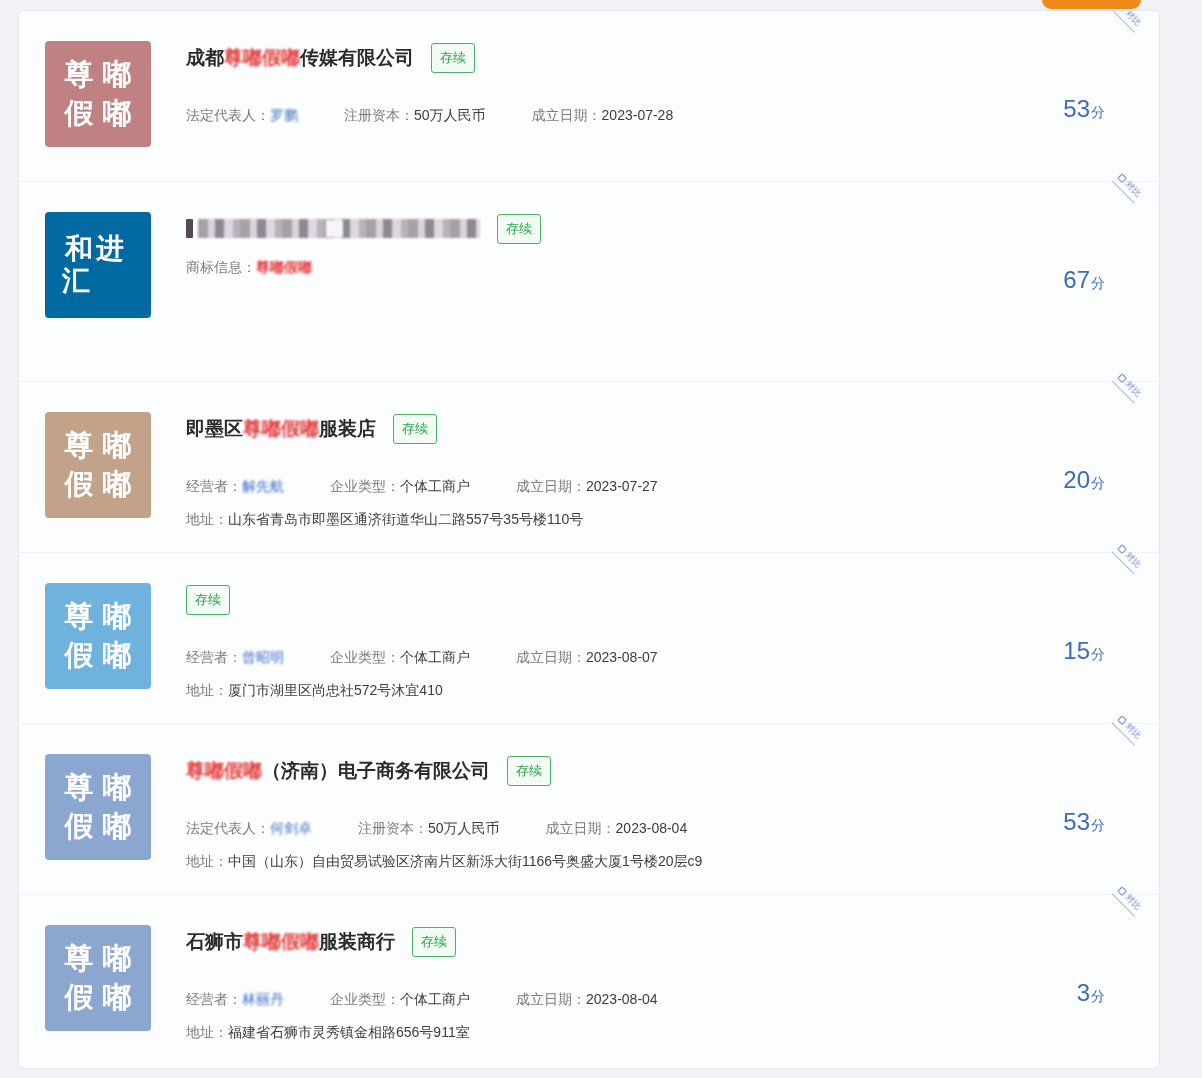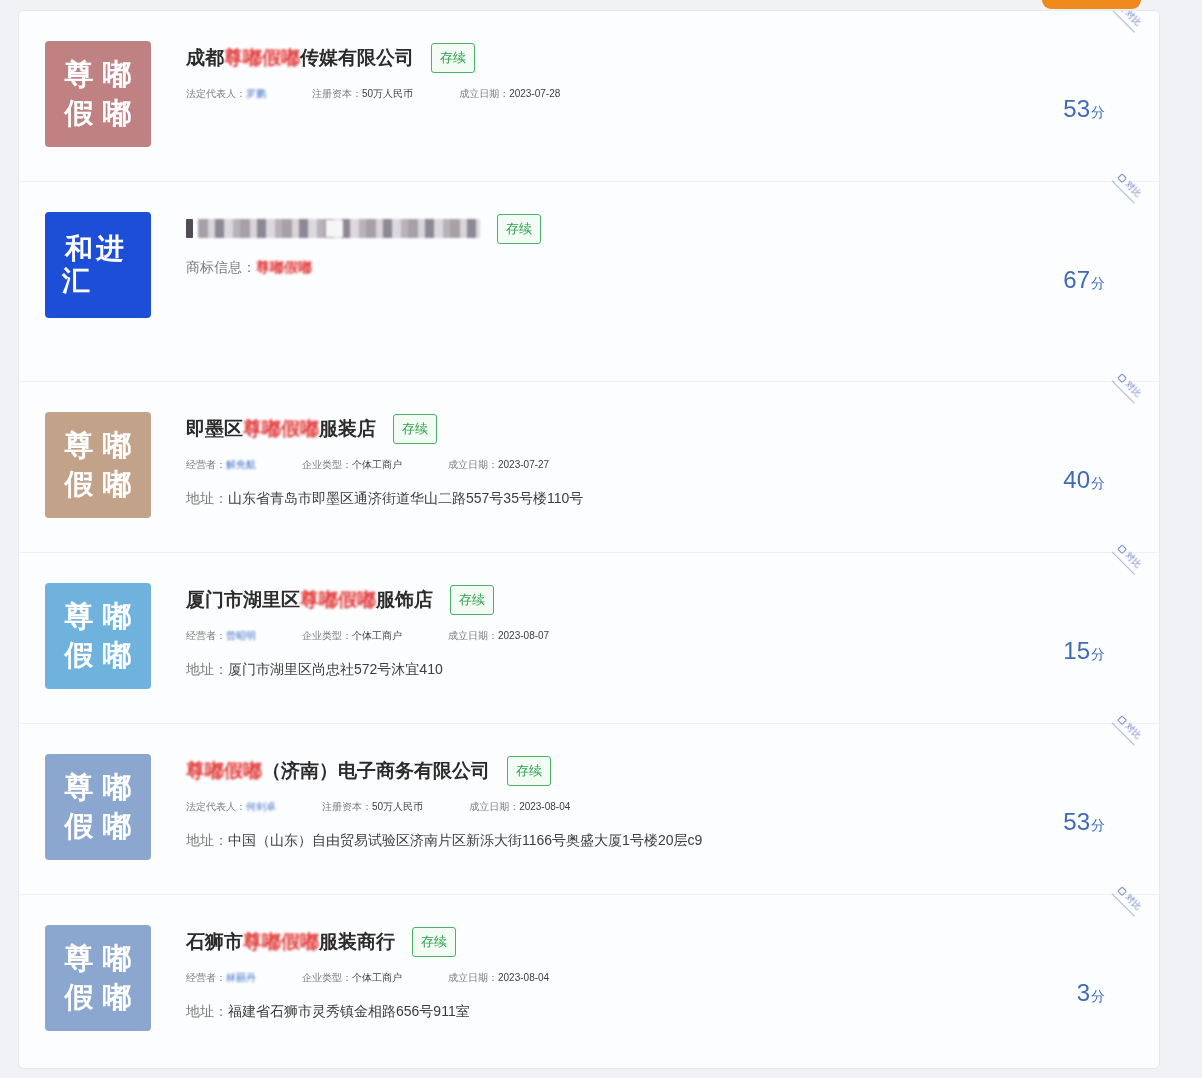--- a/index.html
+++ b/index.html
@@ -32,21 +32,21 @@
   .logo.single div { font-size:28px; letter-spacing:3px; text-indent:3px; }
   .title-row { display:flex; align-items:center; gap:17px; margin-top:2px; }
   .title { font-size:19px; font-weight:700; color:#2b2b2b; line-height:26px; cursor:pointer; }
   .title .hl { color:#e23d3d; }
   .title .blur { filter:blur(1.2px); }
   .badge {
     font-size:13px; color:#2fa24f; border:1px solid #4ab168; background:#f2fbf4;
     padding:6px 8px; border-radius:3px; line-height:16px; white-space:nowrap;
     filter:blur(0.5px);
   }
-  .fields { margin-top:11px; font-size:10px; line-height:20px; }
+  .fields { margin-top:32px; font-size:14px; line-height:20px; }
   .field { margin-right:46px; display:inline-block; }
   .lab { color:#7c7c7c; }
   .val { color:#3c3c3c; }
   .val.link { color:#3d6fc4; cursor:pointer; }
   .val.vblur { filter:blur(1.3px); }
   .addr, .tm { margin-top:13px; font-size:14px; line-height:20px; }
   .tm .val { color:#e23d3d; font-weight:700; filter:blur(1.2px); }
   .score {
     position:absolute; right:54px; top:84px; color:#3e6ab6; white-space:nowrap; cursor:pointer;
   }
@@ -96,21 +96,21 @@
     </div>
     <div class="corner">
       <span class="corner-inner">
         <span class="corner-box"></span>
         <span>对比</span>
       </span>
     </div>
   </div>
 
   <div class="card has-tm">
-    <div class="logo single" style="background: #1d4ed8; padding-left: 17px;">
+    <div class="logo single" style="background: #0369a1; padding-left: 17px;">
         <div>和进汇</div>
       </div>
     <div class="title-row">
       <span class="title"><span class="redacted">
             <span class="redacted-mark"></span>
             <span class="redacted-bar"></span>
           </span></span>
       <span class="badge">存续</span>
     </div>
     <div class="tm">
@@ -135,37 +135,36 @@
     <div class="title-row">
       <span class="title"><span>即墨区</span><span class="hl blur">尊嘟假嘟</span><span>服装店</span></span>
       <span class="badge">存续</span>
     </div>
     <div class="fields"><span class="field"><span class="lab">经营者：</span><span class="val link vblur">解先航</span></span><span class="field"><span class="lab">企业类型：</span><span class="val">个体工商户</span></span><span class="field"><span class="lab">成立日期：</span><span class="val">2023-07-27</span></span></div>
     <div class="addr">
       <span class="lab">地址：</span><span class="val">山东省青岛市即墨区通济街道华山二路557号35号楼110号</span>
     </div>
 
     <div class="score">
-      <span class="score-num">40</span><span class="score-unit">分</span>
+      <span class="score-num">20</span><span class="score-unit">分</span>
     </div>
     <div class="corner">
       <span class="corner-inner">
         <span class="corner-box"></span>
         <span>对比</span>
       </span>
     </div>
   </div>
 
   <div class="card">
     <div class="logo" style="background: rgb(111, 178, 222);">
         <div>尊嘟</div>
         <div>假嘟</div>
       </div>
     <div class="title-row">
-      <span class="title"><span>厦门市湖里区</span><span class="hl blur">尊嘟假嘟</span><span>服饰店</span></span>
       <span class="badge">存续</span>
     </div>
     <div class="fields"><span class="field"><span class="lab">经营者：</span><span class="val link vblur">曾昭明</span></span><span class="field"><span class="lab">企业类型：</span><span class="val">个体工商户</span></span><span class="field"><span class="lab">成立日期：</span><span class="val">2023-08-07</span></span></div>
     <div class="addr">
       <span class="lab">地址：</span><span class="val">厦门市湖里区尚忠社572号沐宜410</span>
     </div>
 
     <div class="score">
       <span class="score-num">15</span><span class="score-unit">分</span>
     </div>

